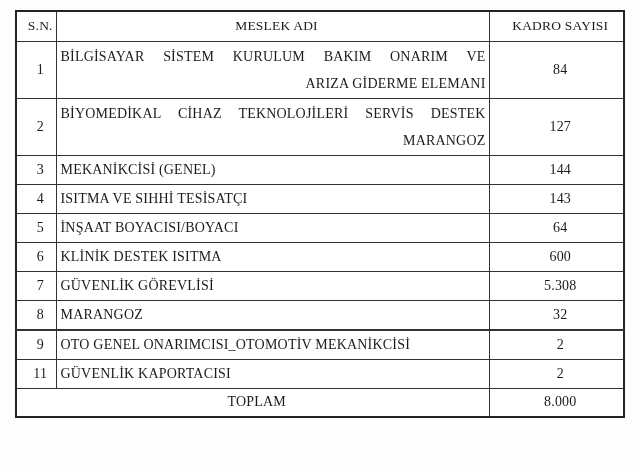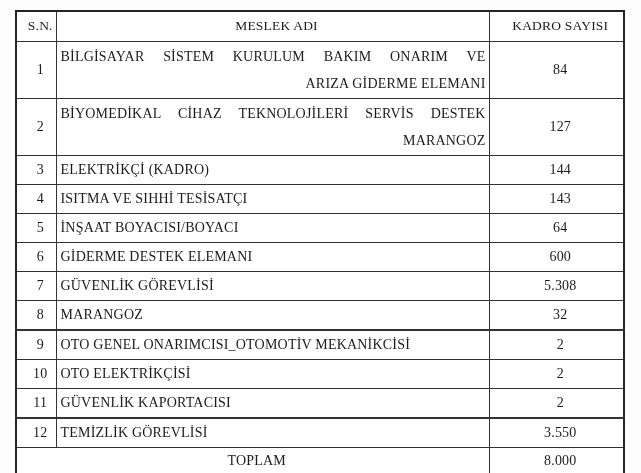--- a/index.html
+++ b/index.html
@@ -74,39 +74,39 @@
       <td class="cell-sn">2</td>
       <td class="cell-name">
         <div class="line just">BİYOMEDİKAL CİHAZ TEKNOLOJİLERİ SERVİS DESTEK</div>
         <div class="line">MARANGOZ</div>
       </td>
       <td class="cell-count">127</td>
     </tr>
 
     <tr class="r-std">
       <td class="cell-sn">3</td>
-      <td class="cell-name">ELEKTRİKÇİ (KADRO)</td>
+      <td class="cell-name">MEKANİKCİSİ (GENEL)</td>
       <td class="cell-count">144</td>
     </tr>
 
     <tr class="r-std">
       <td class="cell-sn">4</td>
       <td class="cell-name">ISITMA VE SIHHİ TESİSATÇI</td>
       <td class="cell-count">143</td>
     </tr>
 
     <tr class="r-std">
       <td class="cell-sn">5</td>
       <td class="cell-name">İNŞAAT BOYACISI/BOYACI</td>
       <td class="cell-count">64</td>
     </tr>
 
     <tr class="r-std">
       <td class="cell-sn">6</td>
-      <td class="cell-name">GİDERME DESTEK ELEMANI</td>
+      <td class="cell-name">KLİNİK DESTEK ISITMA</td>
       <td class="cell-count">600</td>
     </tr>
 
     <tr class="r-std">
       <td class="cell-sn">7</td>
       <td class="cell-name">GÜVENLİK GÖREVLİSİ</td>
       <td class="cell-count">5.308</td>
     </tr>
 
     <tr class="r-std">
@@ -114,36 +114,26 @@
       <td class="cell-name">MARANGOZ</td>
       <td class="cell-count">32</td>
     </tr>
 
     <tr class="r-std thick-top">
       <td class="cell-sn">9</td>
       <td class="cell-name">OTO GENEL ONARIMCISI_OTOMOTİV MEKANİKCİSİ</td>
       <td class="cell-count">2</td>
     </tr>
 
-    <tr class="r-std">
-      <td class="cell-sn">10</td>
-      <td class="cell-name">OTO ELEKTRİKÇİSİ</td>
-      <td class="cell-count">2</td>
-    </tr>
 
     <tr class="r-std">
       <td class="cell-sn">11</td>
       <td class="cell-name">GÜVENLİK KAPORTACISI</td>
       <td class="cell-count">2</td>
     </tr>
 
-    <tr class="r-short thick-top">
-      <td class="cell-sn">12</td>
-      <td class="cell-name">TEMİZLİK GÖREVLİSİ</td>
-      <td class="cell-count">3.550</td>
-    </tr>
 
     <tr class="r-total">
       <td class="cell-total" colspan="2">TOPLAM</td>
       <td class="cell-count">8.000</td>
     </tr>
   </tbody>
 </table>
 
 </body></html>

